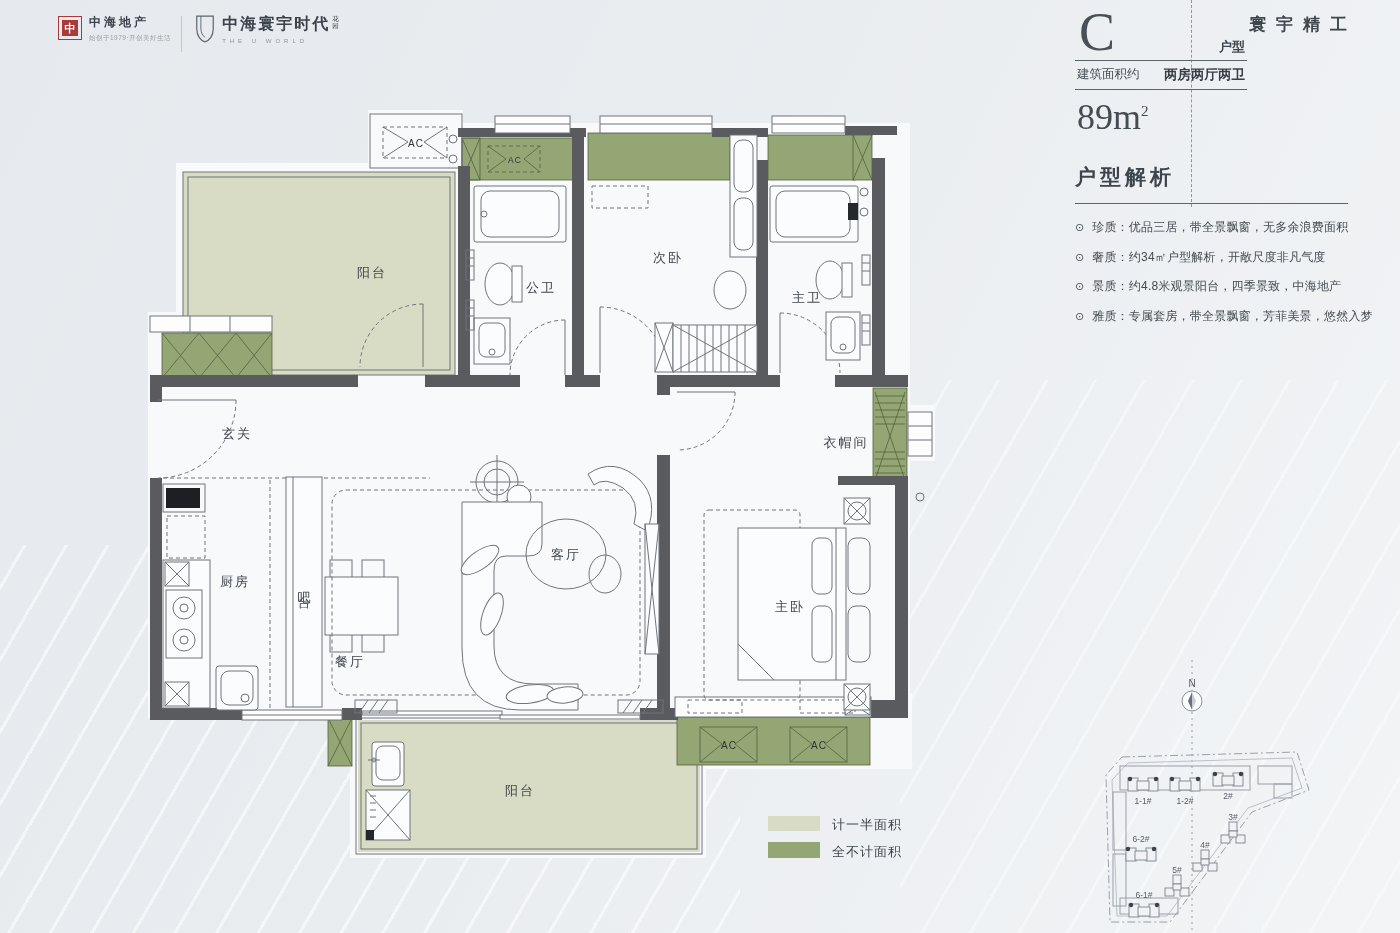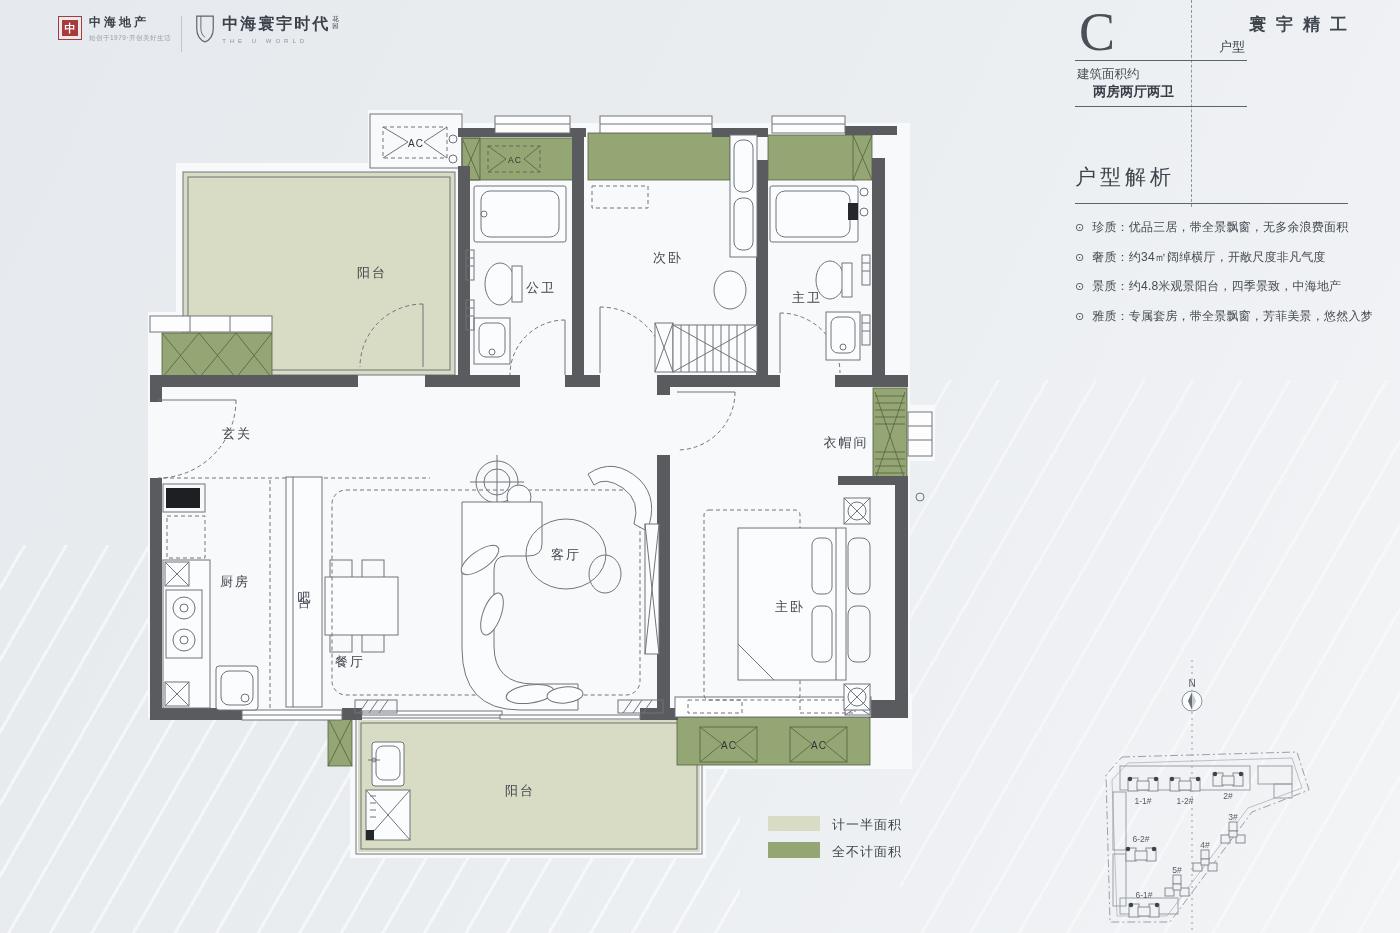--- a/index.html
+++ b/index.html
@@ -26,28 +26,28 @@
   .logo2-row{display:flex;align-items:flex-start;}
   .logo2-name{font-size:16px;font-weight:700;letter-spacing:2px;color:#3b424b;}
   .logo2-suffix{font-size:6.5px;line-height:1.1;width:8px;word-break:break-all;color:#3b424b;margin-left:2px;margin-top:1px;}
   .logo2-sub{font-size:6px;letter-spacing:4px;color:#8d949c;margin-top:3px;}
   
   .slogan{position:absolute;left:1249px;top:13px;font-size:17px;font-weight:700;letter-spacing:10px;color:#3e454d;white-space:nowrap;}
   .vdash{position:absolute;left:1191px;top:0;height:207px;border-left:1.6px dashed #8f969e;}
   .unit-info{position:absolute;left:1075px;top:8px;width:172px;}
   .unit-row1{display:flex;align-items:flex-end;justify-content:space-between;padding:0 2px 2px 4px;}
   .unit-letter{font-family:"Liberation Serif","DejaVu Serif",serif;font-size:54px;line-height:.92;color:#4a5058;}
-  .unit-type{font-size:13px;color:#3e454d;padding-bottom:2px;}
+  .unit-type{font-size:13px;color:#3e454d;padding-bottom:2px;font-weight:bold;}
   .rule{border-bottom:1.6px solid #5c636b;}
-  .unit-row2{display:flex;justify-content:space-between;align-items:flex-start;padding:5px 2px 5px 2px;font-size:12.5px;color:#454c54;flex-direction:column;}
+  .unit-row2{display:flex;justify-content:space-between;align-items:center;padding:5px 2px 5px 2px;font-size:12.5px;color:#454c54;}
   .unit-row2 .bold{font-weight:700;font-size:13.5px;color:#383f47;padding-left:16px;}
   .unit-area{font-family:"Liberation Serif","DejaVu Serif",serif;font-size:36px;color:#454b53;padding:6px 0 0 2px;}
   .unit-area sup{font-size:15px;}
   .analysis{position:absolute;left:1075px;top:163px;width:273px;}
-  .analysis-title{font-size:21px;letter-spacing:4px;color:#3d444c;font-weight:400;}
+  .analysis-title{font-size:21px;letter-spacing:4px;color:#3d444c;font-weight:700;}
   .analysis-rule{border-bottom:1.6px solid #5c636b;margin-top:12px;margin-bottom:16px;}
   .bullet{display:flex;align-items:flex-start;margin-bottom:14.5px;}
   .bullet-icon{font-size:11px;color:#4a5158;margin-right:8px;line-height:15px;}
   .bullet-text{font-size:12px;color:#454b53;line-height:15px;letter-spacing:.2px;white-space:nowrap;}
   
   .ln{stroke:#6f757b;stroke-width:1;fill:none;}
   .lnf{stroke:#6f757b;stroke-width:1;fill:#fbfcfd;}
   .dash{stroke-dasharray:4 3;}
   .dashdot{stroke-dasharray:8 3 2 3;}
   .wall{fill:#595b5e;}
@@ -100,32 +100,33 @@
     <div class="unit-row1">
       <span class="unit-letter">C</span>
       <span class="unit-type">户型</span>
     </div>
     <div class="rule"></div>
     <div class="unit-row2">
       <span>建筑面积约</span>
       <span class="bold">两房两厅两卫</span>
     </div>
     <div class="rule"></div>
+    <div class="unit-area"><span>89m</span><sup>2</sup></div>
   </div>
 
   <div class="analysis">
     <div class="analysis-title">户型解析</div>
     <div class="analysis-rule"></div>
     <div class="bullet">
       <span class="bullet-icon">⊙</span>
       <span class="bullet-text">珍质：优品三居，带全景飘窗，无多余浪费面积</span>
     </div>
     <div class="bullet">
       <span class="bullet-icon">⊙</span>
-      <span class="bullet-text">奢质：约34㎡阔绰横厅，开敞尺度非凡气度</span>
+      <span class="bullet-text">奢质：约34㎡户型解析，开敞尺度非凡气度</span>
     </div>
     <div class="bullet">
       <span class="bullet-icon">⊙</span>
       <span class="bullet-text">景质：约4.8米观景阳台，四季景致，中海地产</span>
     </div>
     <div class="bullet">
       <span class="bullet-icon">⊙</span>
       <span class="bullet-text">雅质：专属套房，带全景飘窗，芳菲美景，悠然入梦</span>
     </div>
   </div>

